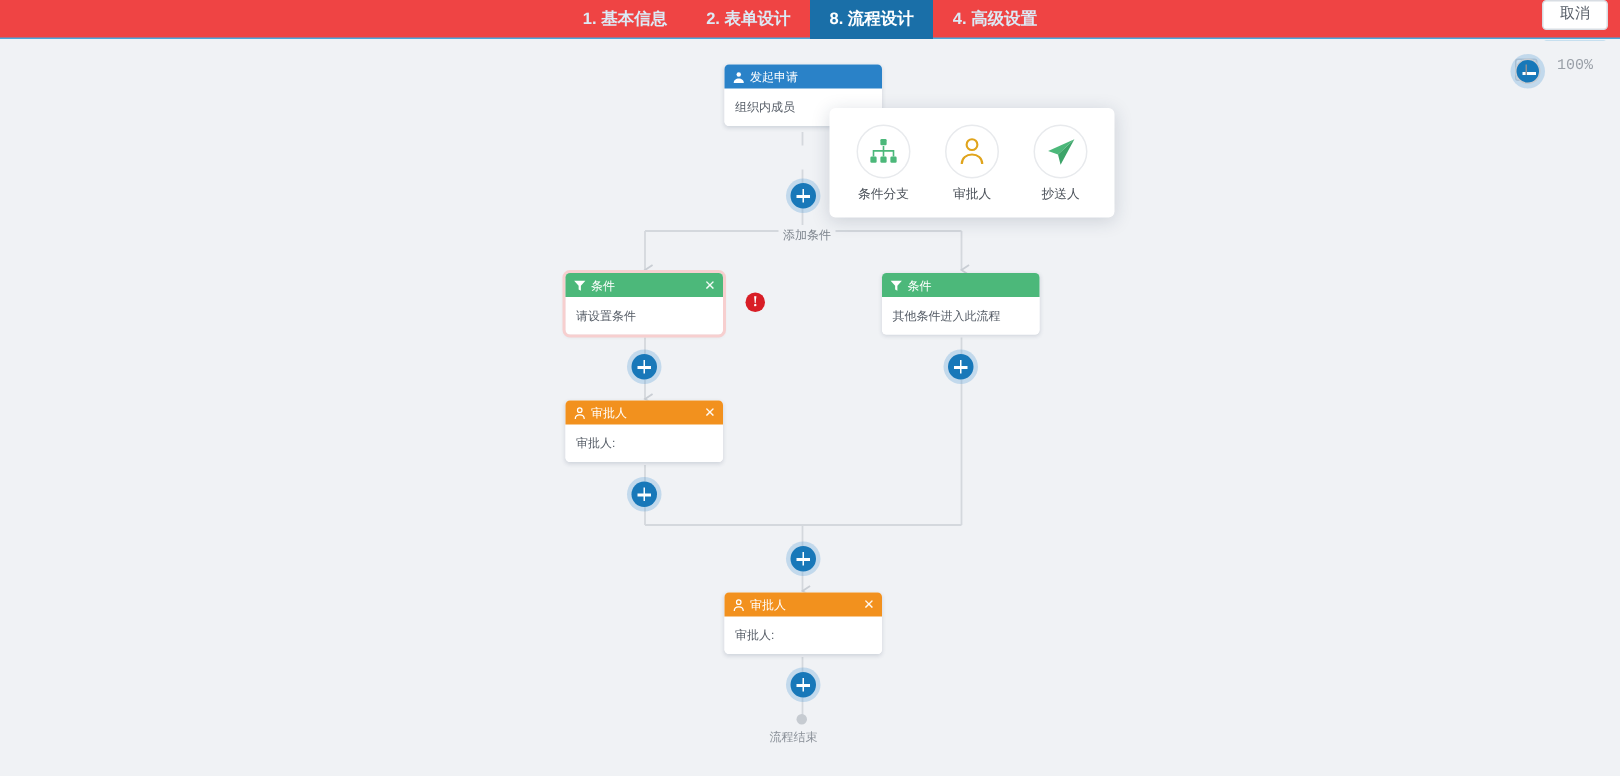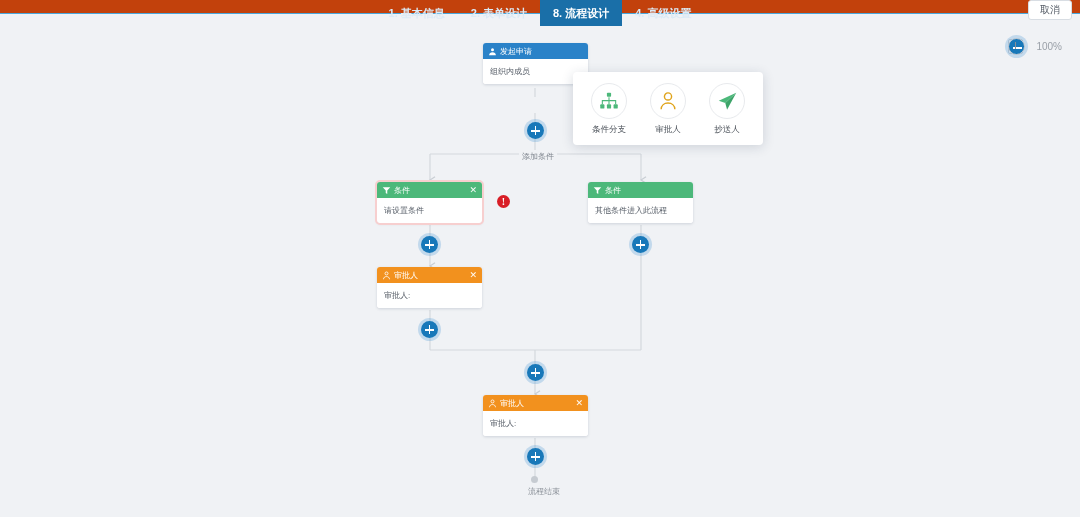--- a/index.html
+++ b/index.html
@@ -6,22 +6,22 @@
   html, body {
     width: 1080px; height: 517px;
     font-family: "Liberation Sans", "DejaVu Sans", sans-serif;
     background: #f0f2f5;
     overflow: hidden;
   }
 
   
   .header {
     position: absolute; top: 0; left: 0;
-    width: 1080px; height: 14px;
-    background: #c2410c;
+    width: 1080px; height: 26px;
+    background: #ef4444;
     display: flex; align-items: center;
     border-bottom: 1px solid #4aa8dd;
   }
   .tabs {
     position: absolute; left: 0; top: 0; width: 1080px; height: 26px;
     display: flex; align-items: center; justify-content: center;
   }
   .tab {
     height: 26px; line-height: 26px;
     padding: 0 13px;
@@ -51,22 +51,23 @@
   .canvas {
     position: absolute; top: 27px; left: 0;
     width: 1080px; height: 490px;
     background: #f0f2f5;
     overflow: hidden;
   }
 
   
   .zoom-ctrl {
     position: absolute; right: 18px; top: 12px;
-    display: flex; align-items: center; gap: 13px;
+    display: flex; align-items: flex-start; gap: 13px;
     z-index: 40;
+    font-family: Liberation Mono, monospace;
   }
   .zoom-btn {
     width: 15px; height: 15px;
     border: 1px solid #c8ccd2; border-radius: 2px;
     background: #fbfbfc;
     position: relative; cursor: pointer;
   }
   .zoom-btn::before {
     content: ""; position: absolute;
     left: 3px; top: 6px; width: 7px; height: 1px; background: #8b9097;
@@ -166,21 +167,20 @@
 
   
   .popup {
     position: absolute;
     background: #ffffff;
     border-radius: 4px;
     box-shadow: 0 2px 12px rgba(30,50,80,.17);
     padding: 11px 13px 9px;
     display: flex; gap: 13px;
     z-index: 60;
-    margin-left: 20px;
   }
   .popup-item {
     width: 46px;
     display: flex; flex-direction: column; align-items: center;
     cursor: pointer;
   }
   .popup-circle {
     width: 36px; height: 36px; border-radius: 50%;
     border: 1px solid #e8eaed;
     display: flex; align-items: center; justify-content: center;
@@ -353,15 +353,15 @@
       </svg>
       <span class="ttl">审批人</span>
       <span class="cls">✕</span>
     </div>
     <div class="node-bd">审批人:</div>
   </div>
 
   <div class="plus" style="left:527px; top:421px;"></div>
 
   <div class="end-dot" style="left:531px; top:449px;"></div>
-  <div class="end-label" style="left:513px; top:459px;margin-left:15px;">流程结束</div>
+  <div class="end-label" style="left:513px; top:459px;">流程结束</div>
 
 </div>
 
 </body></html>

